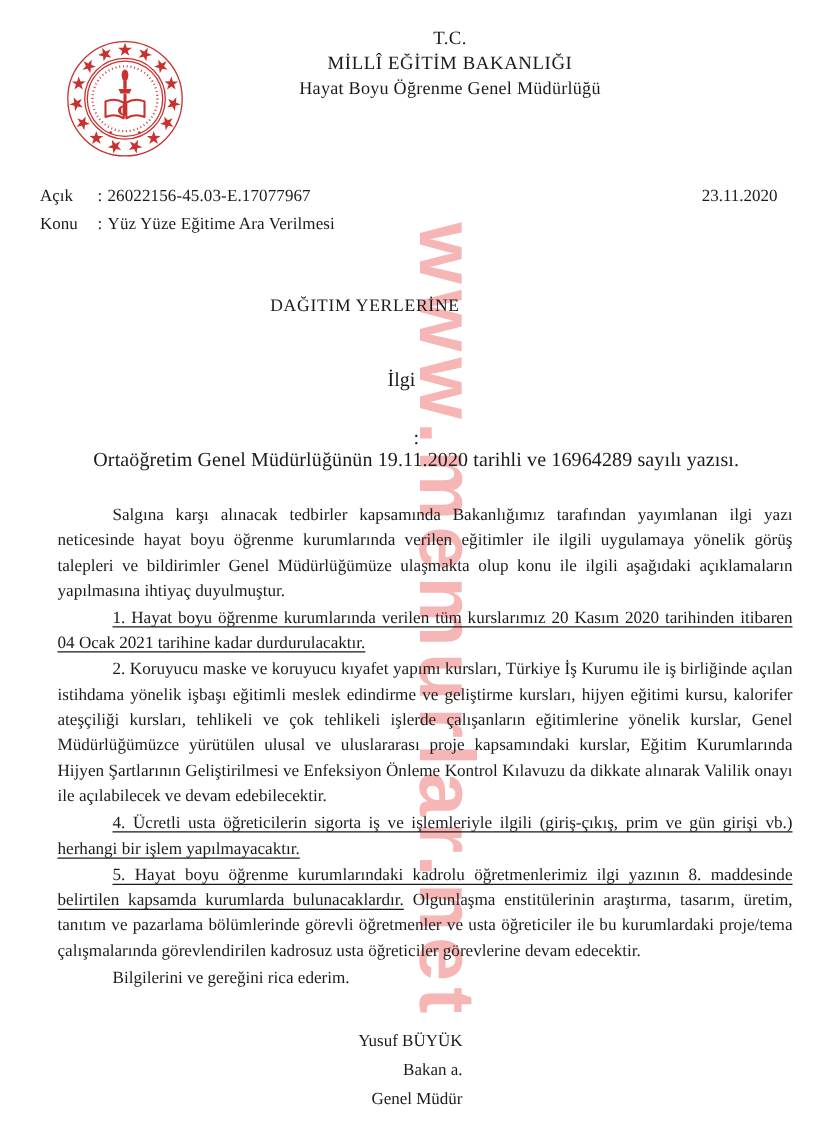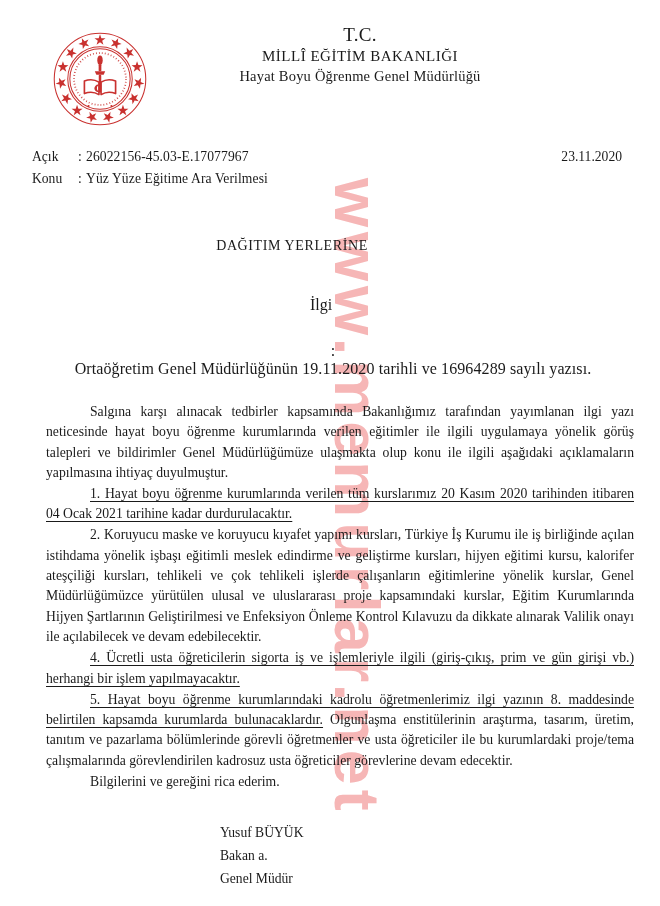--- a/index.html
+++ b/index.html
@@ -61,21 +61,21 @@
     top: 27px;
     width: 106px;
     height: 104px;
   }
   .header-titles {
     text-align: center;
     padding-left: 60px;
     line-height: 1.32;
   }
   .header-titles .tc {
-    font-size: 19px;
+    font-size: 15px;
     letter-spacing: 0.3px;
   }
   .header-titles .ministry {
     font-size: 15px;
     letter-spacing: 0.5px;
   }
   .header-titles .dept {
     font-size: 14.5px;
     letter-spacing: 0.2px;
   }
@@ -155,21 +155,21 @@
     position: relative;
     z-index: 6;
     margin-top: 30px;
     padding-right: 70px;
     text-align: center;
     font-size: 13.6px;
     line-height: 1.68;
   }
   .signature .sig-inner {
     display: inline-block;
-    text-align: left;
+    text-align: right;
     min-width: 150px;
   }
 </style>
 </head>
 <body>
 
 <div class="page">
 
   <div class="watermark">
     <div class="watermark-text">www.memurlar.net</div>

